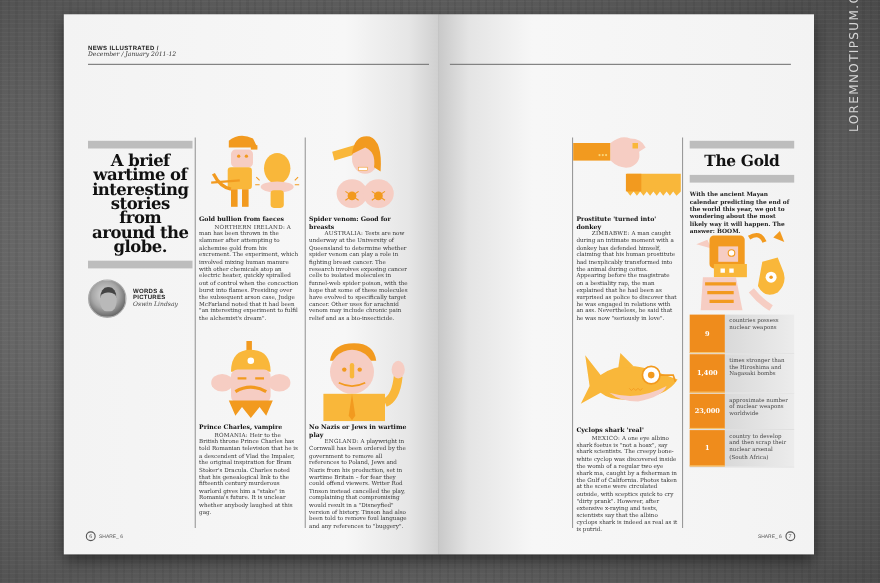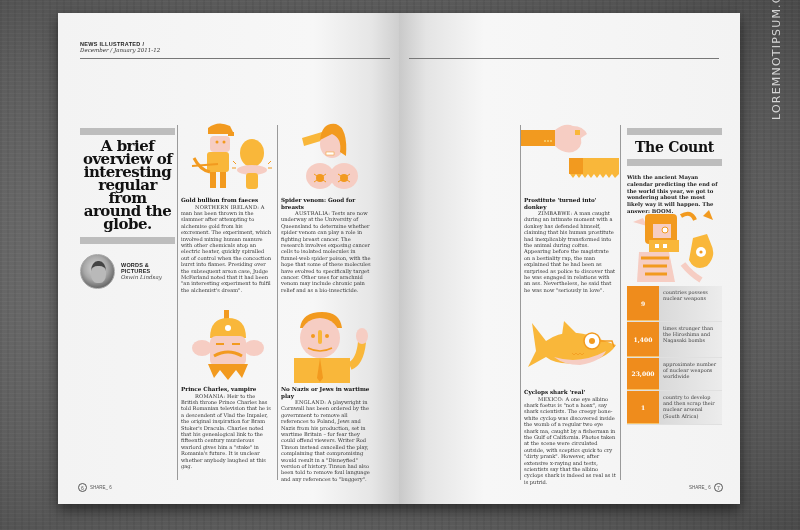--- a/index.html
+++ b/index.html
@@ -85,21 +85,21 @@
 
   <div class="page left">
     <div class="running-head">
       <div class="rh-title">NEWS ILLUSTRATED /</div>
       <div class="rh-date">December / January 2011-12</div>
     </div>
     <div class="rule-top" style="left:22px; width:310px;"></div>
 
     <div class="intro">
       <div class="grey-bar"></div>
-      <div class="intro-title">A brief overview of interesting regular from around the globe.</div>
+      <div class="intro-title">A brief wartime of interesting stories from around the globe.</div>
       <div class="grey-bar"></div>
       <div class="author">
         <div class="avatar">
             <div class="face"></div>
           </div>
         <div class="author-text">
           <div class="wp-label">WORDS &amp; PICTURES</div>
           <div class="author-name">Oswin Lindsay</div>
         </div>
       </div>
@@ -218,21 +218,21 @@
       <path d="M48 40 l2 2 l2-2 l2 2 l2-2 l2 2 l2-2" stroke="#f29a1f" stroke-width="0.8" fill="none"></path>
     </svg>
 
     <div class="story" style="left:125px; top:376px;">
       <h3>Cyclops shark 'real'</h3>
       <p><span class="place">MEXICO:</span> <span>A one eye albino shark foetus is "not a hoax", say shark scientists. The creepy bone-white cyclop was discovered inside the womb of a regular two eye shark ma, caught by a fisherman in the Gulf of California. Photos taken at the scene were circulated outside, with sceptics quick to cry "dirty prank". However, after extensive x-raying and tests, scientists say that the albino cyclops shark is indeed as real as it is putrid.</span></p>
     </div>
 
     <div class="count" style="left:228px;">
       <div class="grey-bar"></div>
-      <div class="count-title">The Count</div>
+      <div class="count-title">The Gold</div>
       <div class="grey-bar"></div>
       <div class="count-intro">With the ancient Mayan calendar predicting the end of the world this year, we got to wondering about the most likely way it will happen. The answer: BOOM.</div>
     </div>
 
     <svg class="illus" style="left:230px; top:195px;" width="92" height="75" viewBox="0 0 92 75">
       <path d="M4 14 l10 -4 l4 8 z" fill="#f6cdc3"></path>
       <rect x="16" y="6" width="32" height="30" rx="4" fill="#f29a1f"></rect>
       <rect x="24" y="16" width="18" height="14" fill="#f6cdc3"></rect>
       <circle cx="36" cy="22" r="3" fill="#fff" stroke="#f29a1f"></circle>
       <rect x="20" y="32" width="30" height="12" fill="#f9b73a"></rect>

